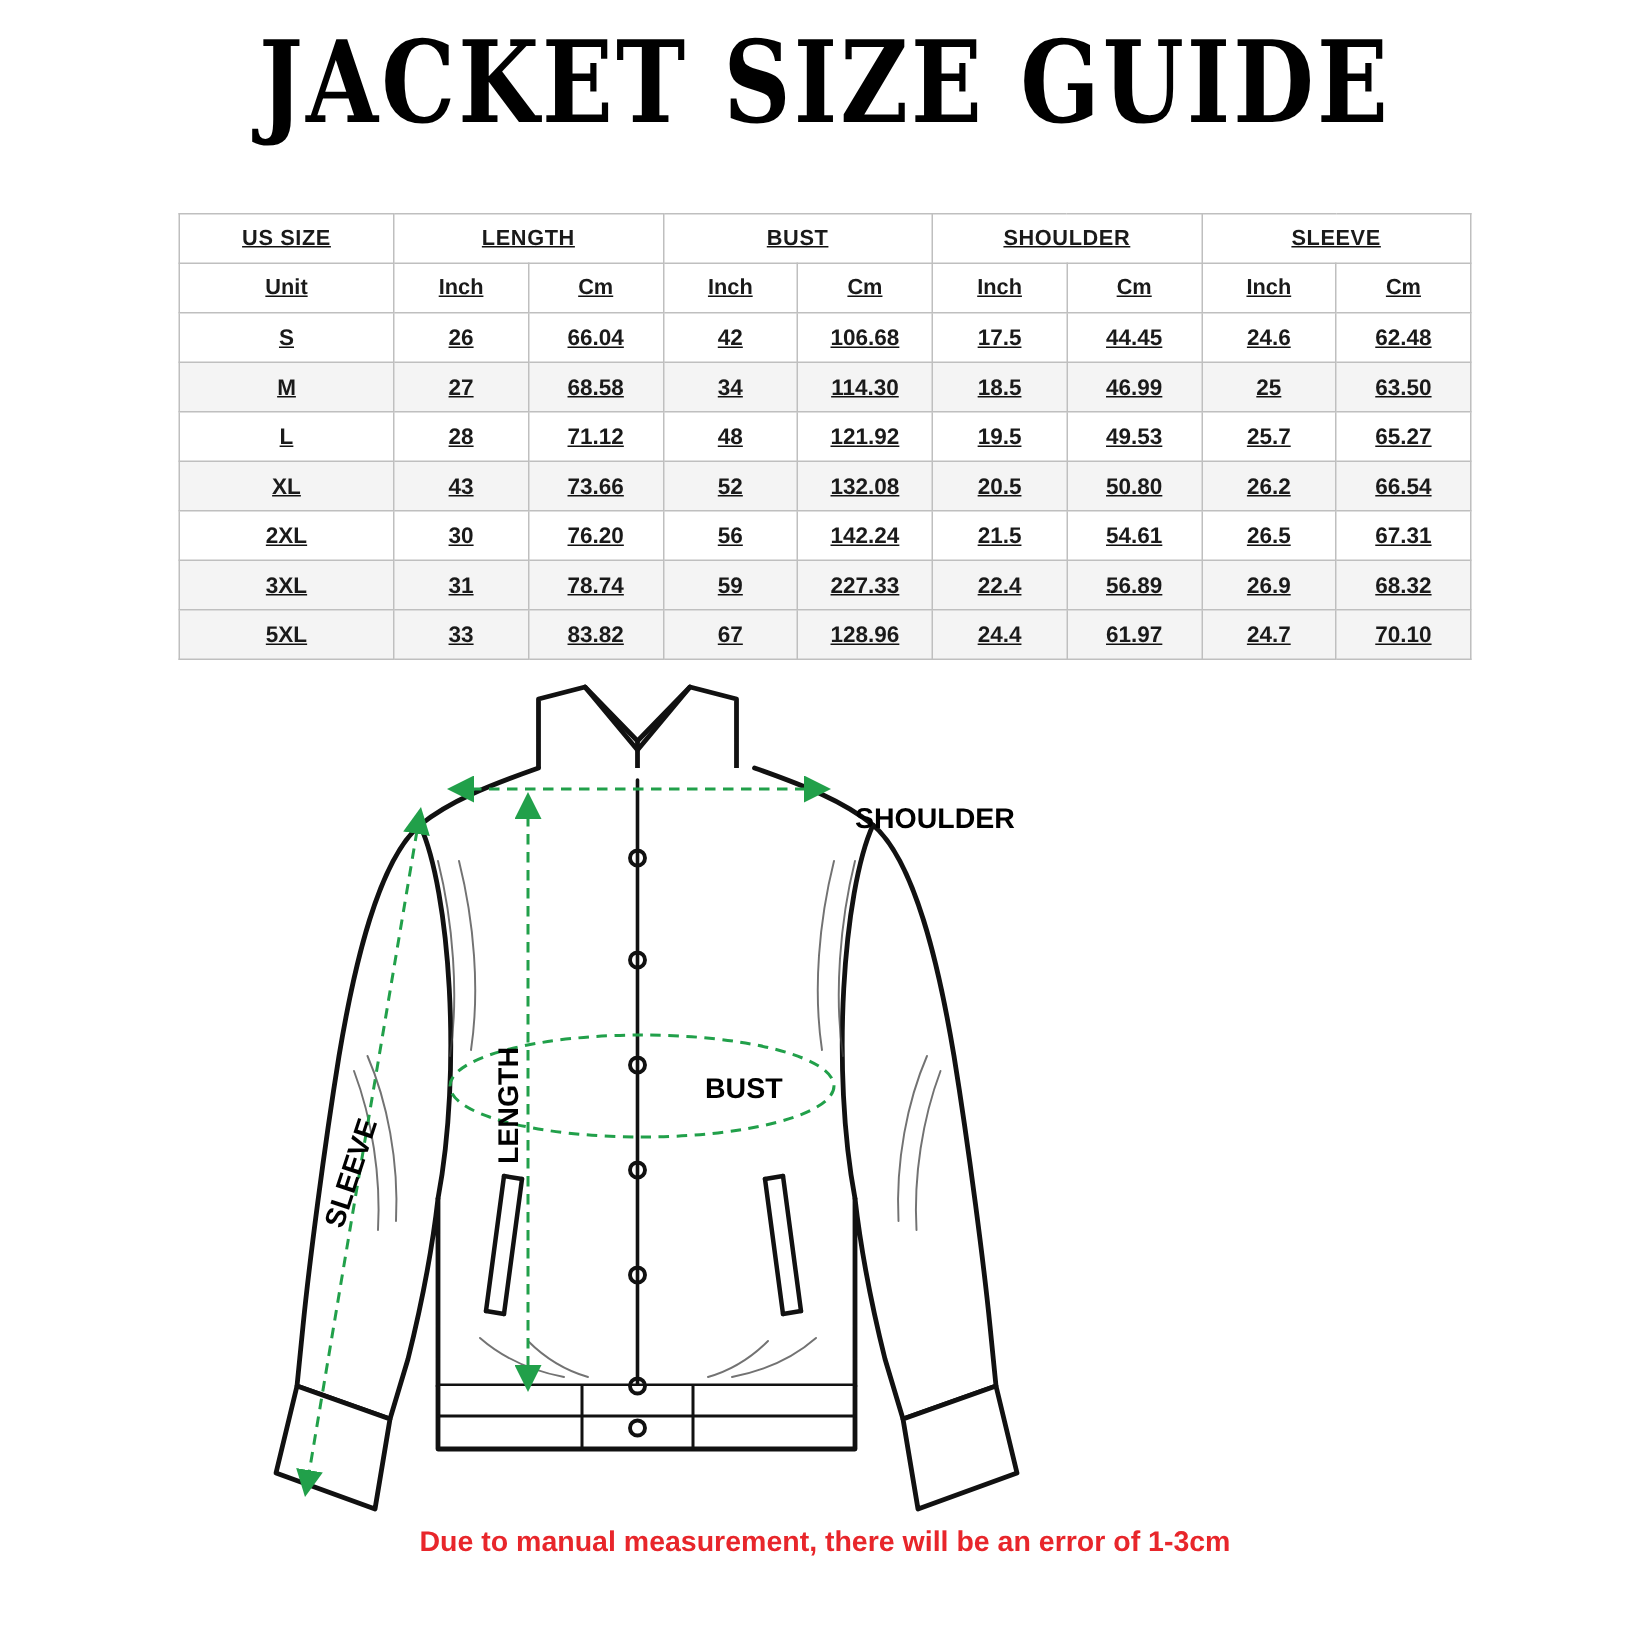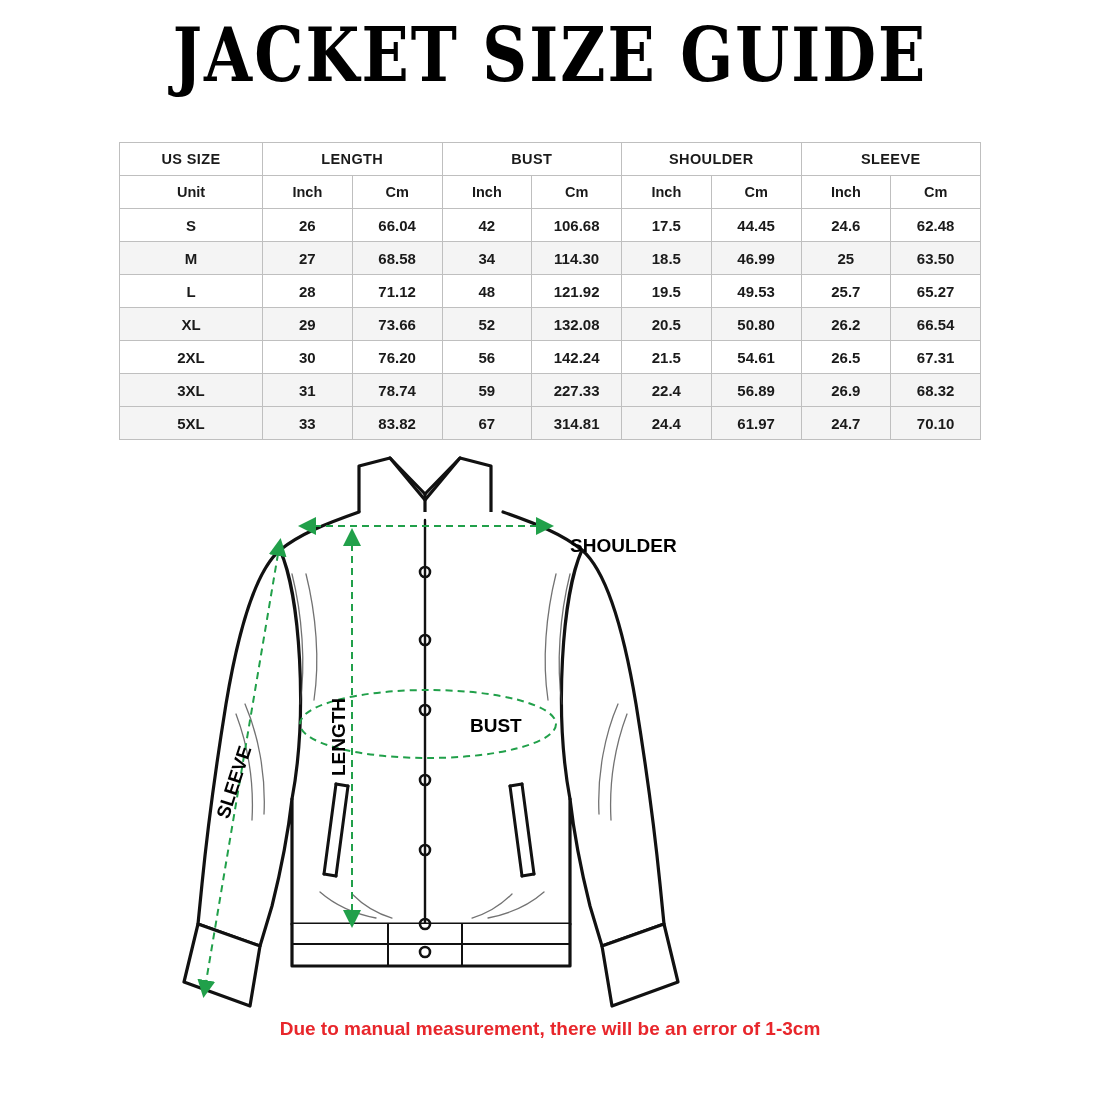--- a/index.html
+++ b/index.html
@@ -27,20 +27,21 @@
     color: #000000;
     transform: scaleY(1.22);
     transform-origin: top center;
     line-height: 1.0;
   }
 
   
   .table-wrap {
     margin: 62px auto 0 auto;
     width: 862px;
+    text-decoration: underline;
   }
   table.size-table {
     border-collapse: collapse;
     width: 100%;
     table-layout: fixed;
   }
   table.size-table td, table.size-table th {
     border: 1px solid #bfbfbf;
     text-align: center;
     font-size: 14.5px;
@@ -149,21 +150,21 @@
         <td>71.12</td>
         <td>48</td>
         <td>121.92</td>
         <td>19.5</td>
         <td>49.53</td>
         <td>25.7</td>
         <td>65.27</td>
       </tr>
       <tr class="data-row alt">
         <td>XL</td>
-        <td>29</td>
+        <td>43</td>
         <td>73.66</td>
         <td>52</td>
         <td>132.08</td>
         <td>20.5</td>
         <td>50.80</td>
         <td>26.2</td>
         <td>66.54</td>
       </tr>
       <tr class="data-row">
         <td>2XL</td>
@@ -185,21 +186,21 @@
         <td>22.4</td>
         <td>56.89</td>
         <td>26.9</td>
         <td>68.32</td>
       </tr>
       <tr class="data-row alt">
         <td>5XL</td>
         <td>33</td>
         <td>83.82</td>
         <td>67</td>
-        <td>314.81</td>
+        <td>128.96</td>
         <td>24.4</td>
         <td>61.97</td>
         <td>24.7</td>
         <td>70.10</td>
       </tr>
     </tbody>
   </table>
 </div>
 
 <div class="figure">

